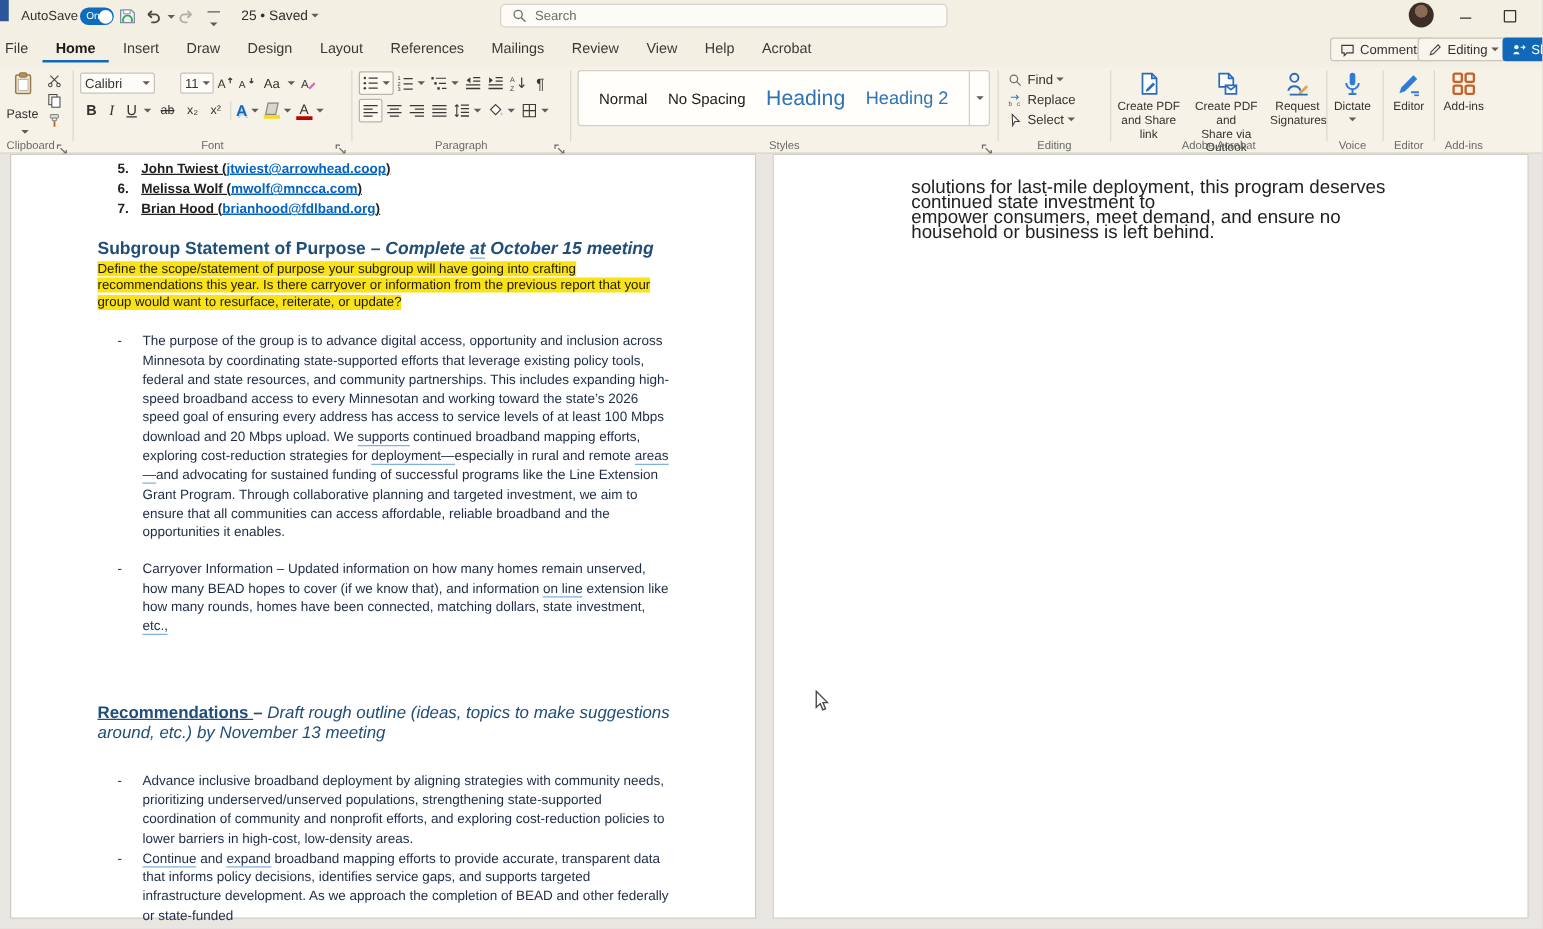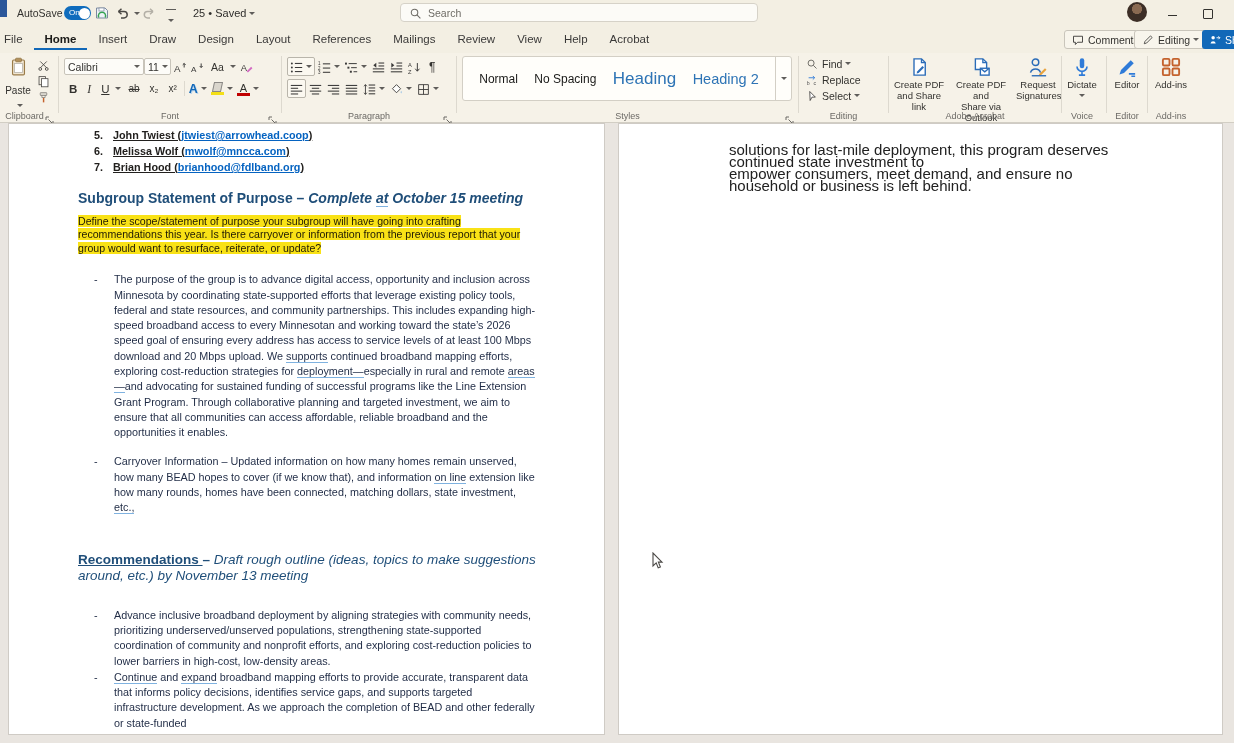--- a/index.html
+++ b/index.html
@@ -86,24 +86,24 @@
   .page{position:absolute;top:0;height:612px;background:#fff;border:1px solid #cfcbc5;box-sizing:border-box;}
   .page-l{left:8px;width:597px;}
   .page-r{left:618px;width:605px;}
   .doc-l{position:absolute;left:69px;top:3px;width:458px;font-size:10.8px;line-height:15.3px;color:#1f2b45;}
   .doc-r{position:absolute;left:110px;top:20px;width:400px;font-size:15px;line-height:12px;color:#212121;}
   .numlist .li{display:flex;line-height:16px;font-weight:bold;color:#22201e;}
   .numlist .n{width:19px;margin-left:16px;}
   .numlist .li .body{flex:1;text-decoration:underline;}
   .h1{margin-top:15px;font-size:14px;font-weight:bold;color:#1f4e79;line-height:17px;}
   .h1 .hi{font-style:italic;}
-  .h2{margin-top:36px;font-size:13.5px;color:#1f4e79;line-height:16.5px;font-style:italic;}
+  .h2{margin-top:52px;font-size:13.5px;color:#1f4e79;line-height:16.5px;font-style:italic;}
   .h2 .hb{font-style:normal;font-weight:bold;}
   .h2 .hu{text-decoration:underline;}
-  .hlblock{margin-top:8px;line-height:13.4px;font-size:10.6px;color:#1f1a04;}
+  .hlblock{margin-top:2px;line-height:13.4px;font-size:10.6px;color:#1f1a04;}
   .hlblock .hl, .hl{background:#f9e216;}
   .bullets{margin-top:17px;}
   .bullets .li{display:flex;}
   .bullets .m{width:20px;margin-left:16px;}
   .bullets .body{flex:1;}
   .bullets .li + .li{margin-top:14px;}
   .bullets2{margin-top:23px;}
   .bullets2 .li + .li{margin-top:1px;}
   .u{border-bottom:1.6px solid #7fb2e0;}
   .link{color:#0563c1;text-decoration:underline;font-weight:bold;}
@@ -218,21 +218,21 @@
       </div>
       <div class="grp-label" style="left:-8px">Clipboard</div>
       <span class="launcher"><svg width="100%" height="100%" viewBox="0 0 9 9" xmlns="http://www.w3.org/2000/svg" fill="none">
             <path d="M1 4V1h3" stroke="#6b6965"></path>
             <path d="M3.5 3.5L8 8M8 5v3H5" stroke="#6b6965"></path>
           </svg></span>
     </div>
     <div class="gdiv" style="left:58px"></div>
 
     <div class="grp" style="left:60px;width:220px">
-      <div class="combo" style="left:4px;width:80px">
+      <div class="combo" style="left:4px;width:60px">
         <span>Calibri</span>
           <span class="caret"></span>
       </div>
       <div class="combo" style="left:84px;width:27px">
         <span>11</span>
           <span class="caret"></span>
       </div>
       <div class="fr1">
         <span class="mini">
             <span class="ic13"><svg width="100%" height="100%" viewBox="0 0 16 16" xmlns="http://www.w3.org/2000/svg" fill="none">

